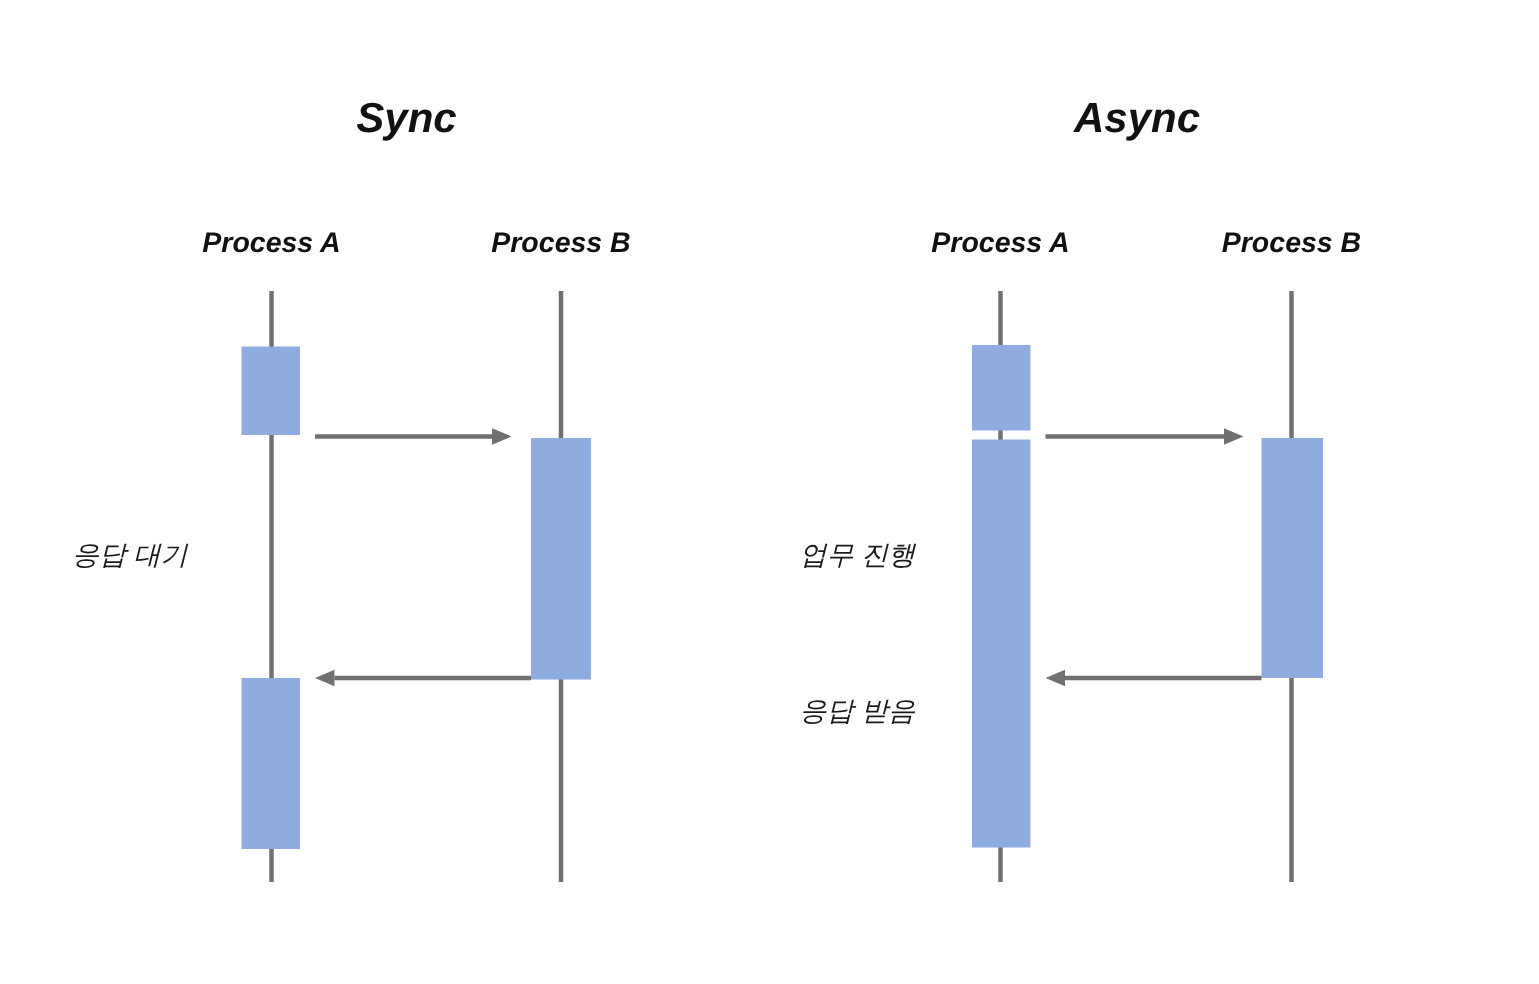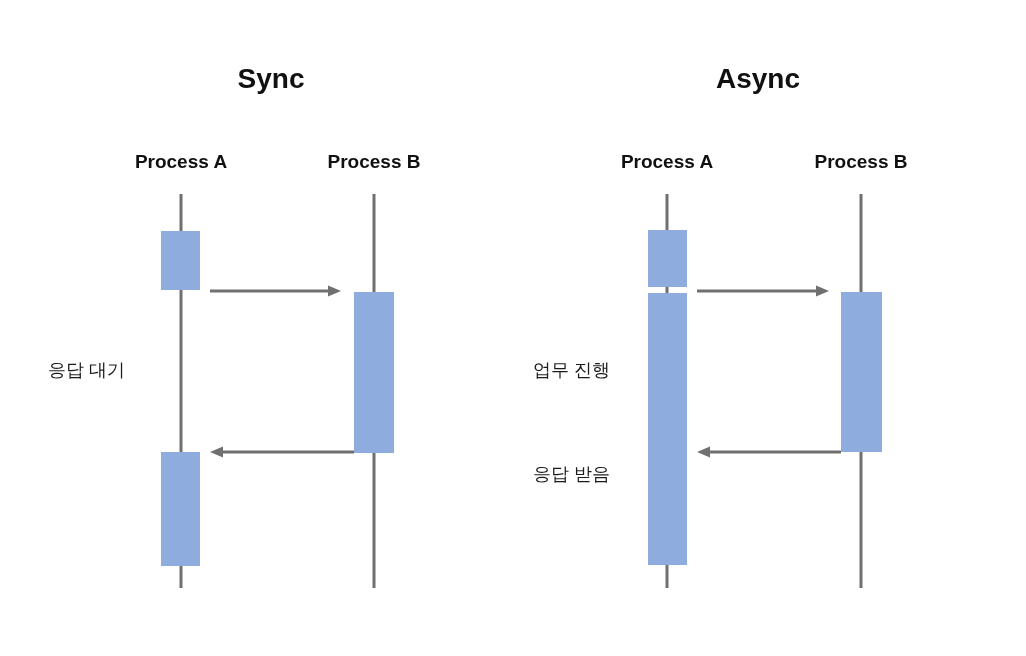--- a/index.html
+++ b/index.html
@@ -14,20 +14,21 @@
     font-family: "Liberation Sans", "DejaVu Sans", sans-serif;
     color: #111111;
     position: relative;
   }
   #diagram-root {
     position: absolute;
     left: 0;
     top: 0;
     width: 1026px;
     height: 656px;
+    font-style: italic;
   }
   svg.diagram-canvas {
     display: block;
     width: 1026px;
     height: 656px;
     background: #ffffff;
   }
   text.panel-title {
     font-family: "Liberation Sans", "DejaVu Sans", sans-serif;
     font-size: 28px;

